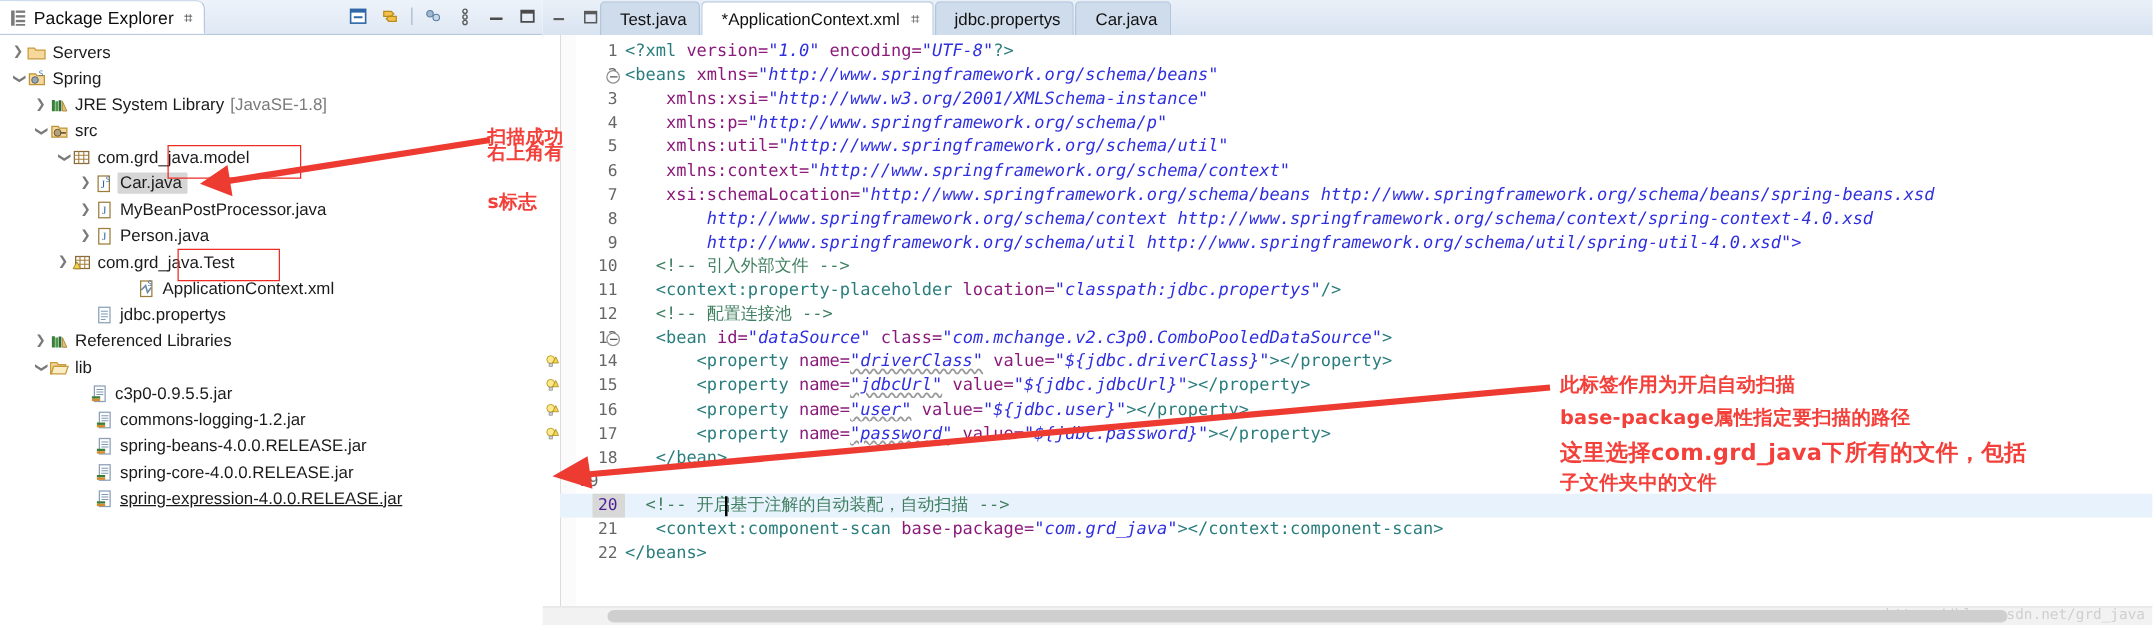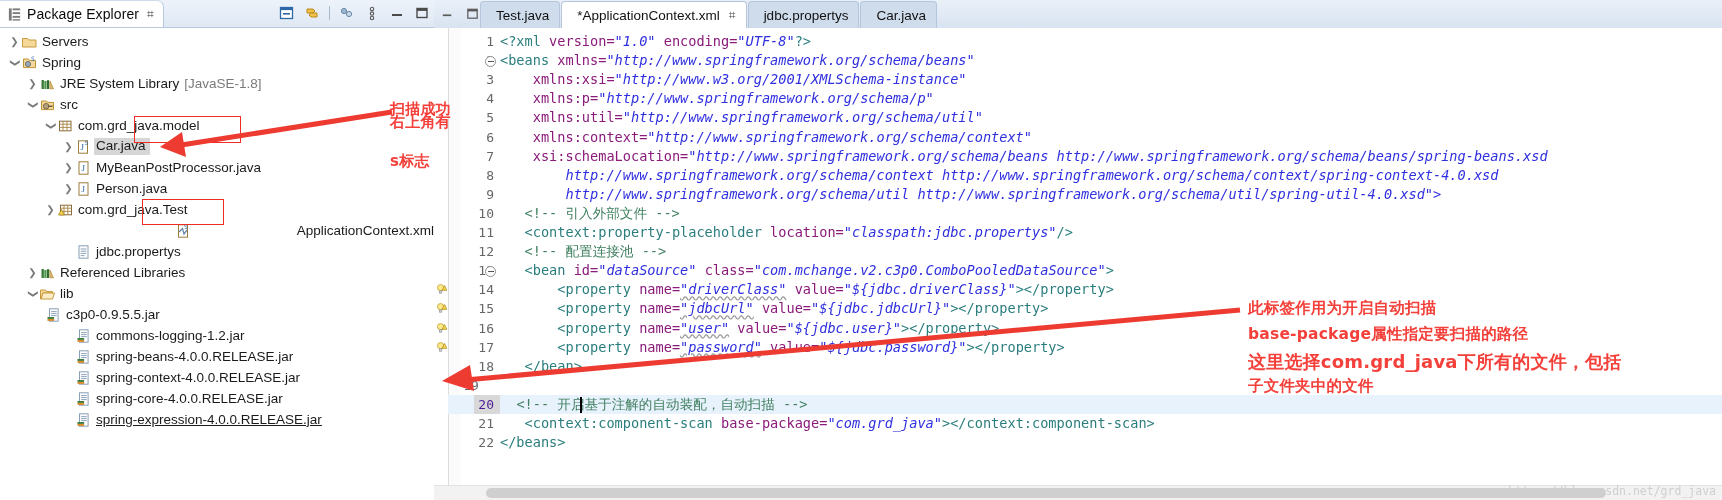--- a/index.html
+++ b/index.html
@@ -253,21 +253,21 @@
         </div>
         <div class="row" style="padding-left: 44px;">
           <span class="arrow">❯</span>
           <svg class="ico" viewBox="0 0 16 16">
             <rect x="3" y="3.2" width="11" height="9.6" fill="#fff" stroke="#8a6a3a" stroke-width="1"></rect>
             <path d="M3 6.2 H14 M3 9.4 H14 M6.5 3.2 V12.8 M10.3 3.2 V12.8" stroke="#a8813f" stroke-width=".9"></path>
             <path d="M1 13 L4 7.5 L7 13 Z" fill="#f5d24b" stroke="#9a7a12" stroke-width=".7"></path>
           </svg>
           <span class="lbl">com.grd_java.Test</span>
         </div>
-        <div class="row" style="padding-left: 62px; justify-content: space-between;">
+        <div class="row" style="padding-left: 96px;">
           <span class="arrow"></span>
           <svg class="ico" viewBox="0 0 16 16">
             <rect x="3" y="1.8" width="9" height="12.4" fill="#fff" stroke="#9b7d3c" stroke-width="1"></rect>
             <path d="M3.5 9 L7 5.5 L8.5 11 L11.5 7" stroke="#6b88a8" stroke-width="1.3" fill="none"></path>
             <text x="8.6" y="6.2" font-size="6" fill="#2f68a8" font-family="monospace">S</text>
           </svg>
           <span class="lbl">ApplicationContext.xml</span>
         </div>
         <div class="row" style="padding-left: 62px;">
           <span class="arrow"></span>
@@ -288,21 +288,21 @@
           <span class="lbl">Referenced Libraries</span>
         </div>
         <div class="row" style="padding-left: 26px;">
           <span class="arrow" style="transform: rotate(90deg); display: inline-block;">❯</span>
           <svg class="ico" viewBox="0 0 16 16">
             <path d="M1 4 L6 4 L7.2 5.6 L13 5.6 L13 7 L3.4 7 L1.6 13 L1 13 Z" fill="#f6d99a" stroke="#c89a3c" stroke-width="1"></path>
             <path d="M3.4 7 L15 7 L13 13 L1.6 13 Z" fill="#fbeec6" stroke="#c89a3c" stroke-width="1"></path>
           </svg>
           <span class="lbl">lib</span>
         </div>
-        <div class="row" style="padding-left: 32px; text-align: center;">
+        <div class="row" style="padding-left: 58px; text-align: center;">
           <span class="arrow"></span>
           <svg class="ico" viewBox="0 0 16 16">
             <rect x="4" y="1.8" width="8.6" height="12.4" fill="#fdfdfd" stroke="#8aa0b8" stroke-width="1"></rect>
             <path d="M5.6 4.6 H11.2 M5.6 6.6 H11.2 M5.6 8.6 H11.2" stroke="#7f9ab5" stroke-width=".9"></path>
             <rect x="2" y="10" width="6.6" height="1.9" fill="#3c7d3c"></rect>
             <rect x="2" y="12" width="6.6" height="1.9" fill="#d88a2a"></rect>
           </svg>
           <span class="lbl">c3p0-0.9.5.5.jar</span>
         </div>
         <div class="row" style="padding-left: 62px;">
@@ -317,30 +317,20 @@
         </div>
         <div class="row" style="padding-left: 62px;">
           <span class="arrow"></span>
           <svg class="ico" viewBox="0 0 16 16">
             <rect x="4" y="1.8" width="8.6" height="12.4" fill="#fdfdfd" stroke="#8aa0b8" stroke-width="1"></rect>
             <path d="M5.6 4.6 H11.2 M5.6 6.6 H11.2 M5.6 8.6 H11.2" stroke="#7f9ab5" stroke-width=".9"></path>
             <rect x="2" y="10" width="6.6" height="1.9" fill="#3c7d3c"></rect>
             <rect x="2" y="12" width="6.6" height="1.9" fill="#d88a2a"></rect>
           </svg>
           <span class="lbl">spring-beans-4.0.0.RELEASE.jar</span>
-        </div>
-        <div class="row" style="padding-left: 62px;">
-          <span class="arrow"></span>
-          <svg class="ico" viewBox="0 0 16 16">
-            <rect x="4" y="1.8" width="8.6" height="12.4" fill="#fdfdfd" stroke="#8aa0b8" stroke-width="1"></rect>
-            <path d="M5.6 4.6 H11.2 M5.6 6.6 H11.2 M5.6 8.6 H11.2" stroke="#7f9ab5" stroke-width=".9"></path>
-            <rect x="2" y="10" width="6.6" height="1.9" fill="#3c7d3c"></rect>
-            <rect x="2" y="12" width="6.6" height="1.9" fill="#d88a2a"></rect>
-          </svg>
-          <span class="lbl">spring-context-4.0.0.RELEASE.jar</span>
         </div>
         <div class="row" style="padding-left: 62px;">
           <span class="arrow"></span>
           <svg class="ico" viewBox="0 0 16 16">
             <rect x="4" y="1.8" width="8.6" height="12.4" fill="#fdfdfd" stroke="#8aa0b8" stroke-width="1"></rect>
             <path d="M5.6 4.6 H11.2 M5.6 6.6 H11.2 M5.6 8.6 H11.2" stroke="#7f9ab5" stroke-width=".9"></path>
             <rect x="2" y="10" width="6.6" height="1.9" fill="#3c7d3c"></rect>
             <rect x="2" y="12" width="6.6" height="1.9" fill="#d88a2a"></rect>
           </svg>
           <span class="lbl">spring-core-4.0.0.RELEASE.jar</span>

